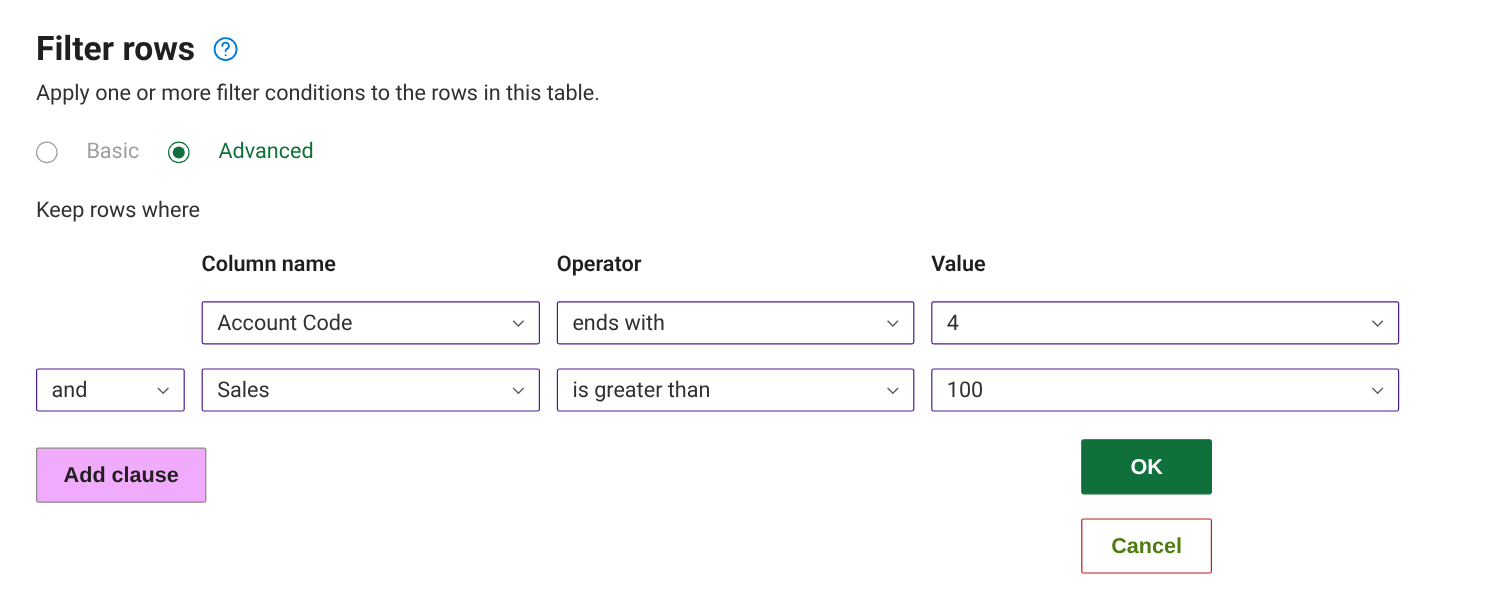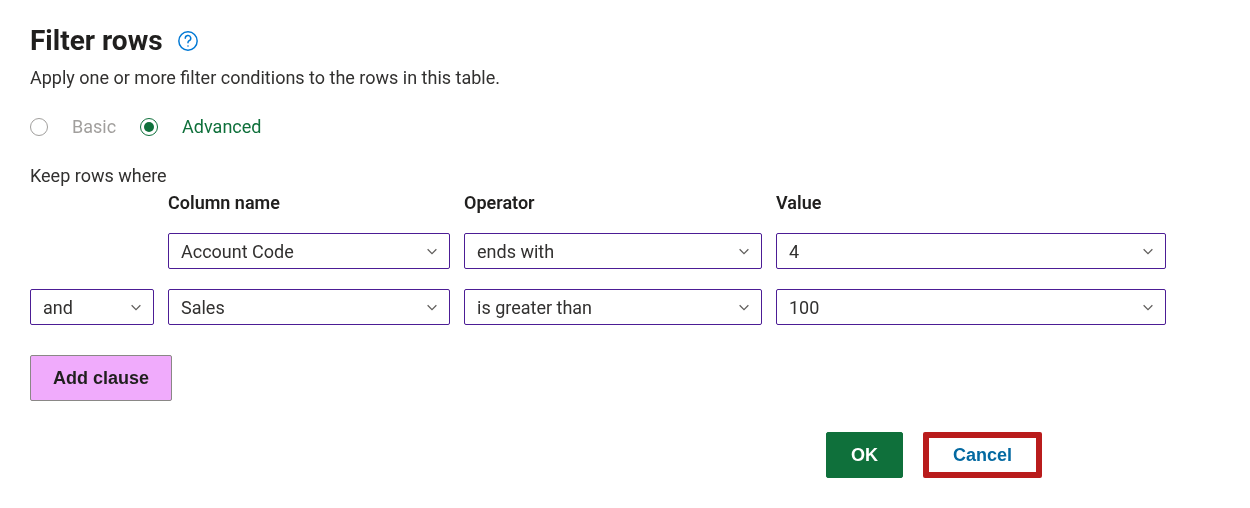--- a/index.html
+++ b/index.html
@@ -73,21 +73,21 @@
     border-color: #0f703b;
   }
   .radio-dot {
     width: 10px;
     height: 10px;
     border-radius: 50%;
     background: #0f703b;
   }
   .keep-label {
     font-size: 18px;
-    margin-bottom: 6px;
+    margin-bottom: 24px;
   }
   .filter-grid {
     display: grid;
     grid-template-columns: 124px 282px 298px 390px;
     column-gap: 14px;
     row-gap: 20px;
     align-items: center;
     margin-bottom: 30px;
   }
   .header-cell {
@@ -128,45 +128,46 @@
     background: #f0abfc;
     font-size: 18px;
     font-weight: 600;
     color: #201f1e;
     cursor: pointer;
     display: inline-flex;
     align-items: center;
   }
   .footer-buttons {
     position: absolute;
-    right: 14px;
+    right: 46px;
     bottom: 30px;
     display: flex;
     gap: 20px;
+    flex-direction: column;
   }
   .btn {
     height: 46px;
     padding: 0 24px;
     border-radius: 2px;
     font-size: 18px;
     cursor: pointer;
     display: inline-flex;
     align-items: center;
     justify-content: center;
     font-weight: 600;
   }
   .btn-primary {
     background: #0f703b;
     color: #fff;
     border: 1px solid #0f703b;
   }
   .btn-secondary {
     background: #fff;
-    color: #0369a1;
-    border: 6px solid #b91c1c;
+    color: #4d7c0f;
+    border: 1px solid #b91c1c;
   }
 </style>
 </head>
 <body>
 
 <div class="container">
 
   <div class="title-row">
     <h1>Filter rows</h1>
     <span class="help-icon">

